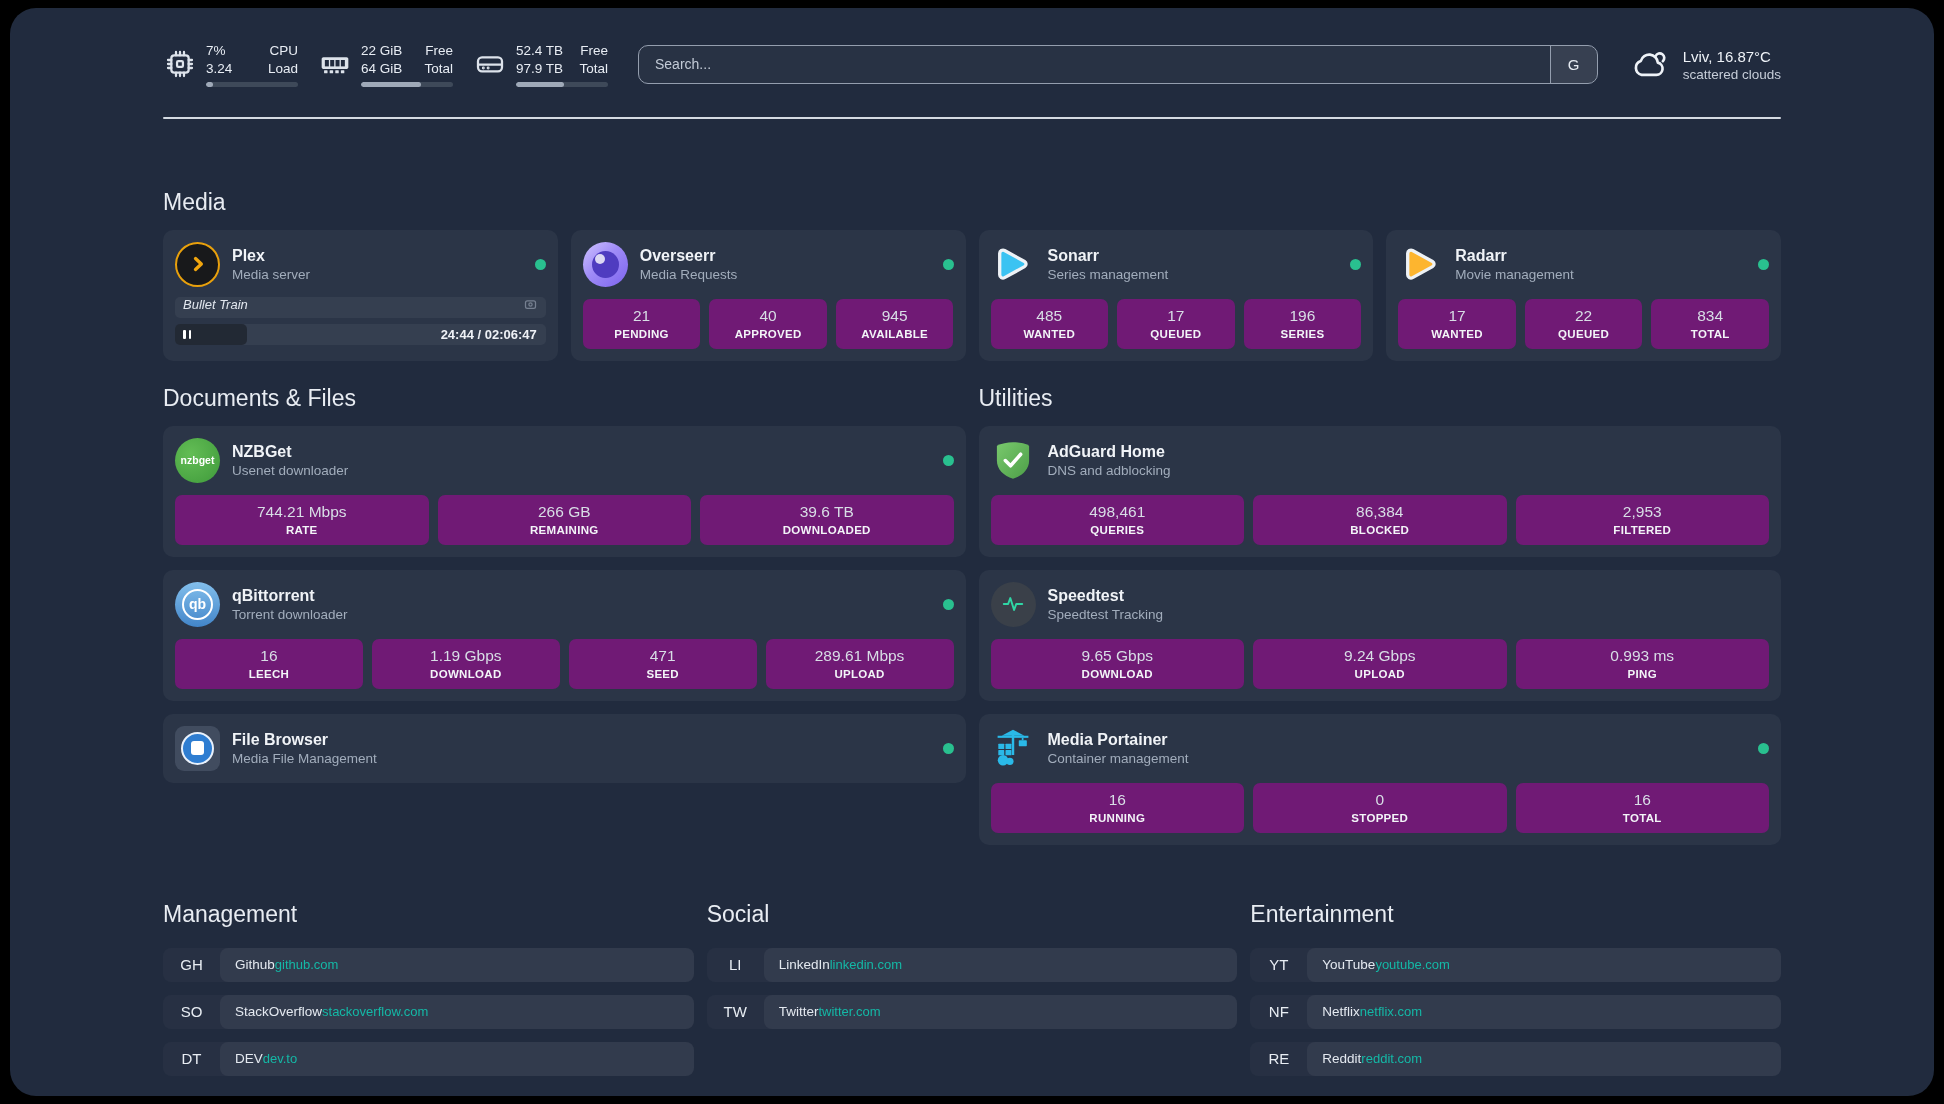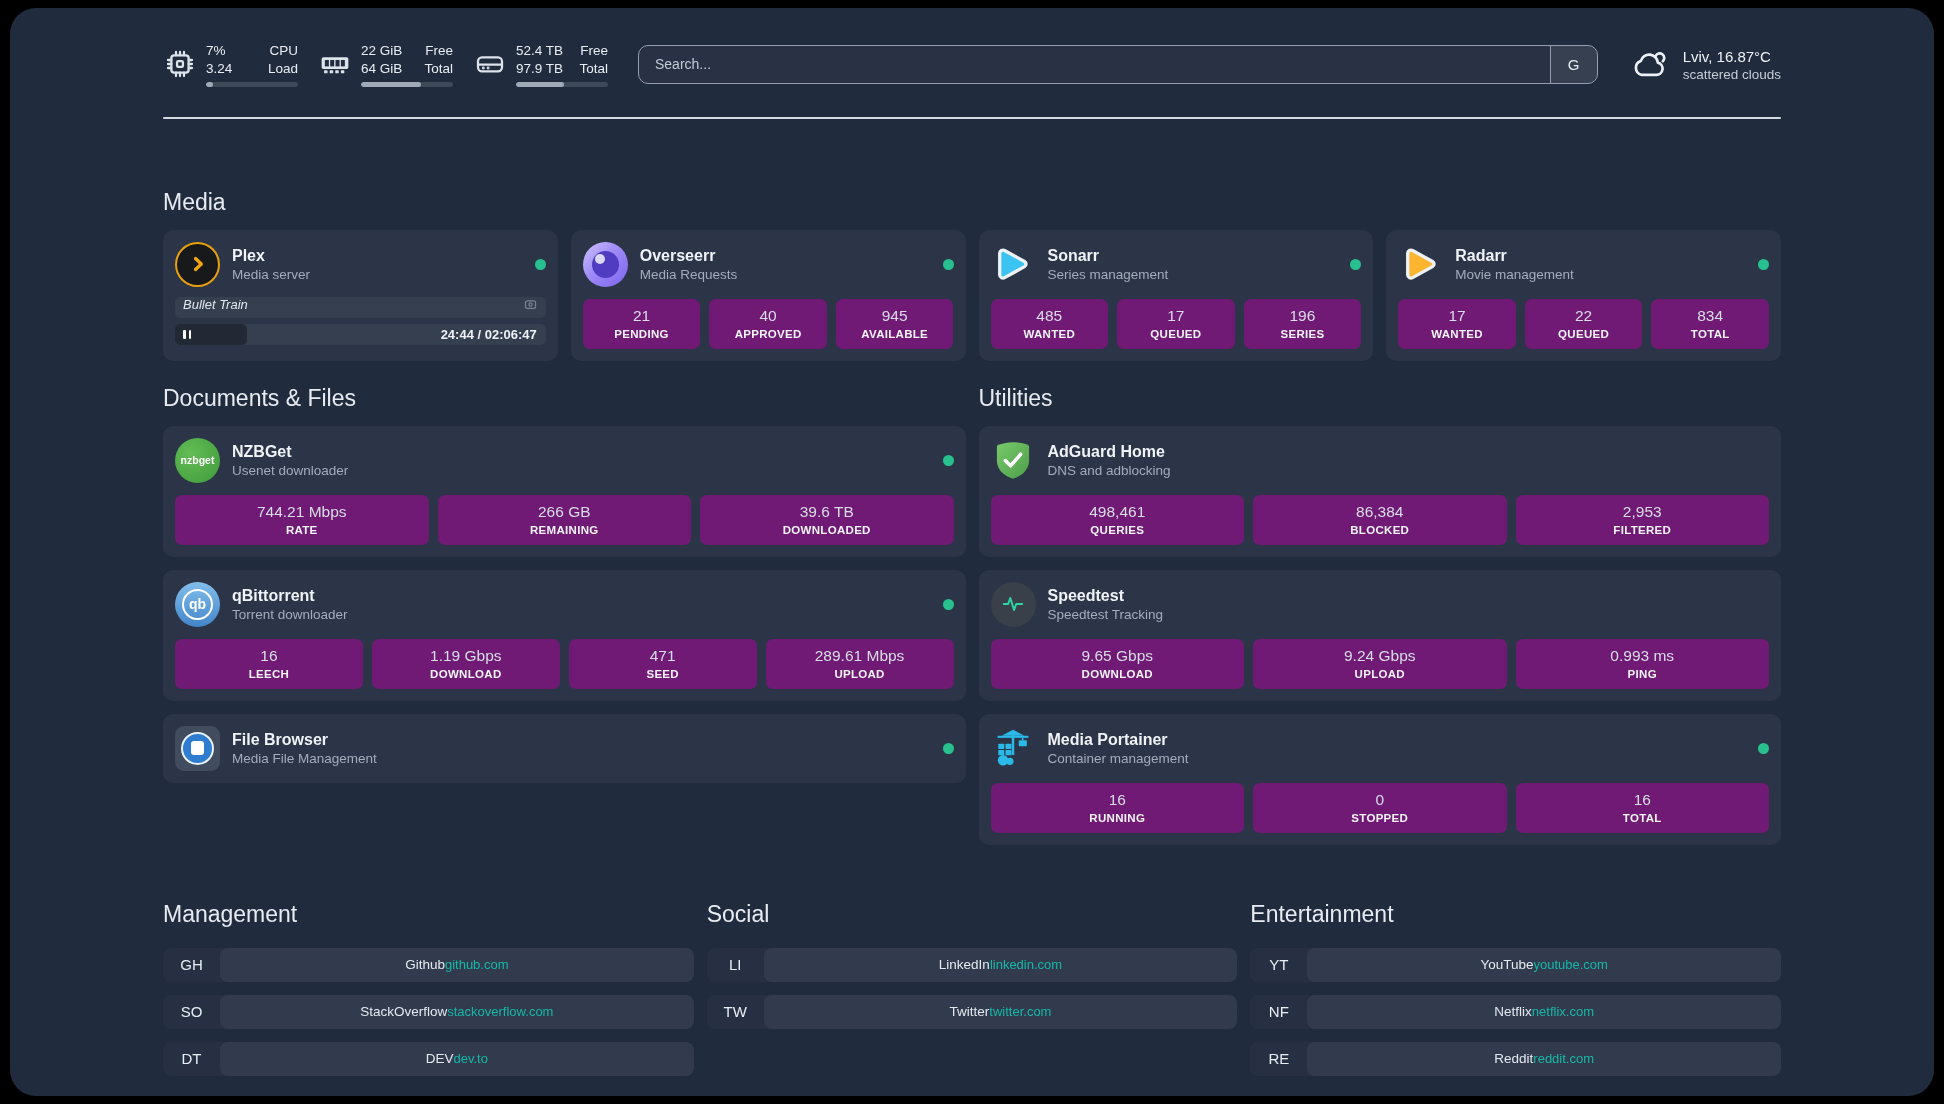--- a/index.html
+++ b/index.html
@@ -83,21 +83,21 @@
   
   .two-col { display:grid; grid-template-columns:1fr 1fr; gap:13px; margin-top:24px; }
   .stack { display:flex; flex-direction:column; gap:13px; margin-top:14px; }
 
   
   .bookmarks { display:grid; grid-template-columns:repeat(3,1fr); gap:13px; margin-top:56px; }
   .bm-rows { margin-top:20px; display:flex; flex-direction:column; gap:13px; }
   .bm-row { display:flex; align-items:stretch; background:rgba(255,255,255,.028); border-radius:8px; height:34px; cursor:pointer; }
   .bm-abbr { width:57px; display:flex; align-items:center; justify-content:center; font-size:15px; color:#e8edf3; font-weight:500; }
   .bm-body { flex:1; background:rgba(255,255,255,.055); border-radius:8px; display:flex; align-items:center;
-             justify-content:center; padding:0 15px; }
+             justify-content:flex-start; padding:0 15px; }
   .bm-name { font-size:13.5px; color:#e4e9f0; }
   .bm-url { font-size:13px; color:#14b8a6; }
 </style>
 </head>
 <body>
 
 <div class="frame">
 
   <div class="topbar">
     <div class="sysstats">

